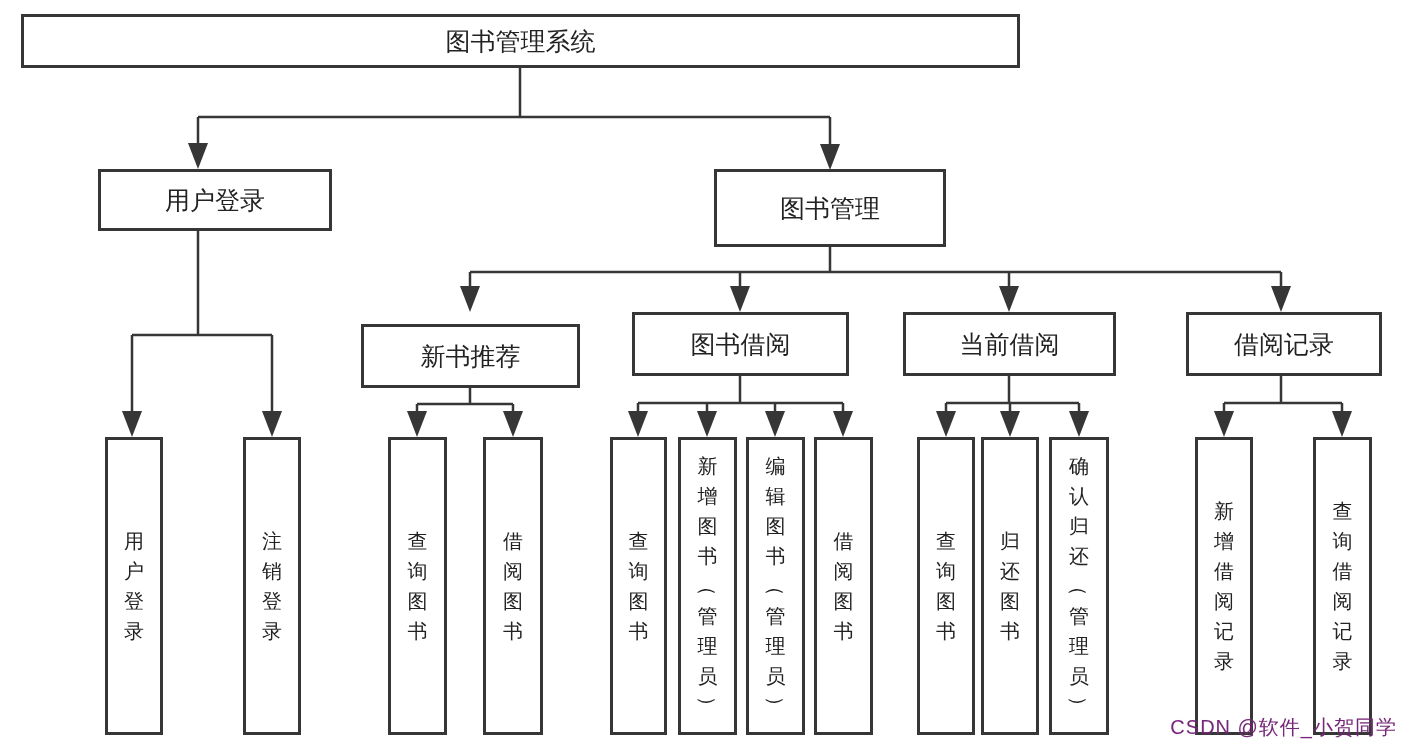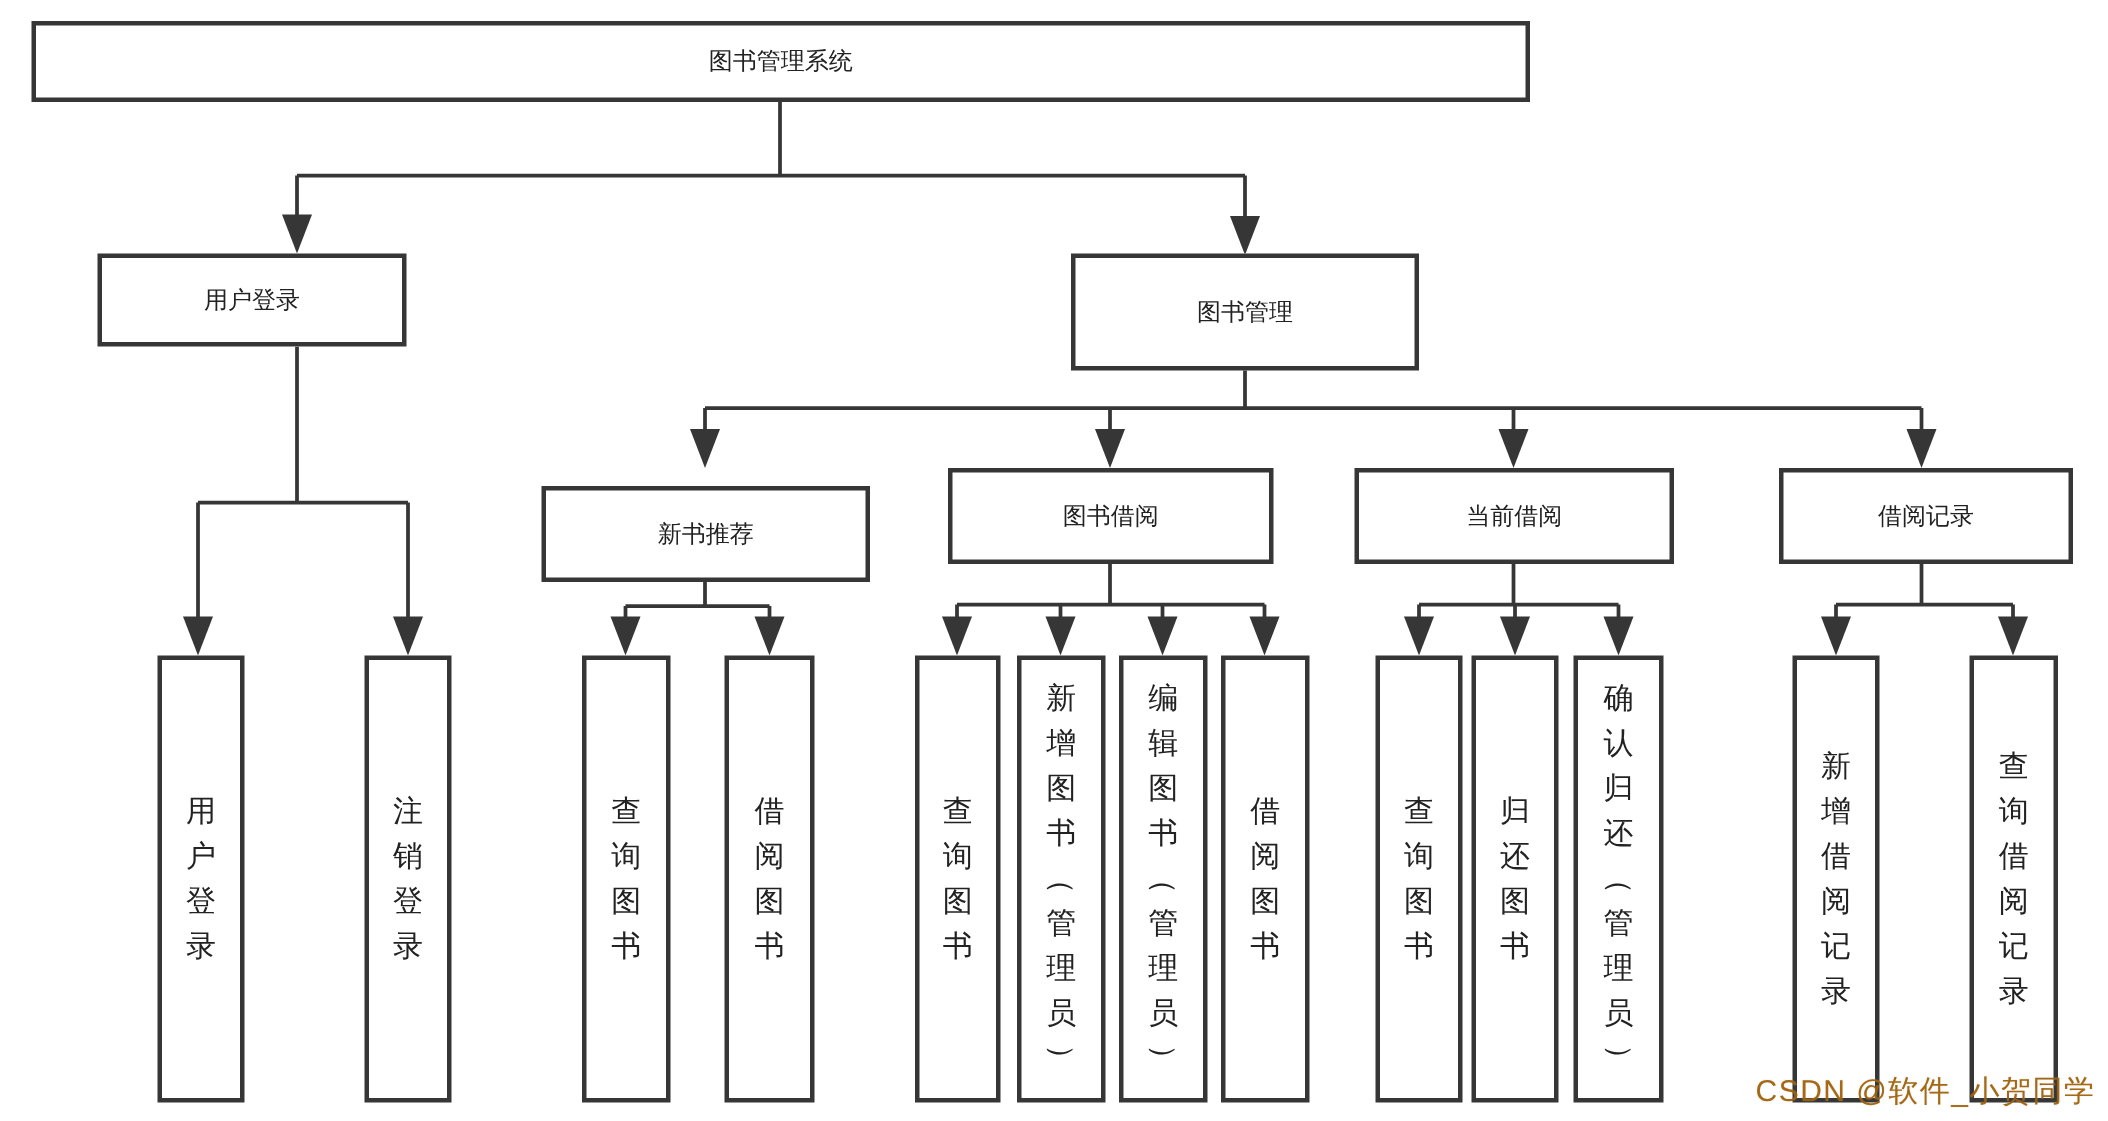--- a/index.html
+++ b/index.html
@@ -9,33 +9,33 @@
   .node{
     position:absolute;
     box-sizing:border-box;
     border:3px solid #363636;
     background:#ffffff;
     color:#222222;
     display:flex;
     align-items:center;
     justify-content:center;
     z-index:2;
-    font-size:16px;
+    font-size:25px;
   }
   .vbox{flex-direction:column;font-size:20px;}
   .vchar{display:block;height:30px;line-height:30px;width:100%;text-align:center;}
   .rot{transform:rotate(90deg);}
   #watermark{
     position:absolute;
     right:8px;
     top:714px;
     z-index:5;
     font-size:20px;
     letter-spacing:1px;
-    color:#a16207;
+    color:#701a75;
     opacity:0.95;
     text-shadow:0 0 1px rgba(190,170,170,0.45);
   }
   path.link{stroke:#363636;stroke-width:2.5;fill:none;}
   polygon.head{fill:#363636;stroke:none;}
 </style>
 </head>
 <body>
 
 <div id="canvas">
@@ -67,21 +67,21 @@
       <polygon class="head" points="936,411 956,411 946,437"></polygon>
       <polygon class="head" points="1000,411 1020,411 1010,437"></polygon>
       <polygon class="head" points="1069,411 1089,411 1079,437"></polygon>
       <polygon class="head" points="1214,411 1234,411 1224,437"></polygon>
       <polygon class="head" points="1332,411 1352,411 1342,437"></polygon>
     </g>
   </svg>
 
   <div class="node" style="left:21px;top:14px;width:999px;height:54px;">图书管理系统</div>
 
-  <div class="node" style="left:65px;top:169px;width:206px;height:62px;">用户登录</div>
+  <div class="node" style="left:98px;top:169px;width:234px;height:62px;">用户登录</div>
   <div class="node" style="left:714px;top:169px;width:232px;height:78px;">图书管理</div>
 
   <div class="node" style="left:361px;top:324px;width:219px;height:64px;">新书推荐</div>
   <div class="node" style="left:632px;top:312px;width:217px;height:64px;">图书借阅</div>
   <div class="node" style="left:903px;top:312px;width:213px;height:64px;">当前借阅</div>
   <div class="node" style="left:1173px;top:312px;width:196px;height:64px;margin-left:13px;">借阅记录</div>
 
   <div class="node vbox vtext" style="left:105px;top:437px;width:58px;height:298px;">
       <span class="vchar">用</span>
       <span class="vchar">户</span>

